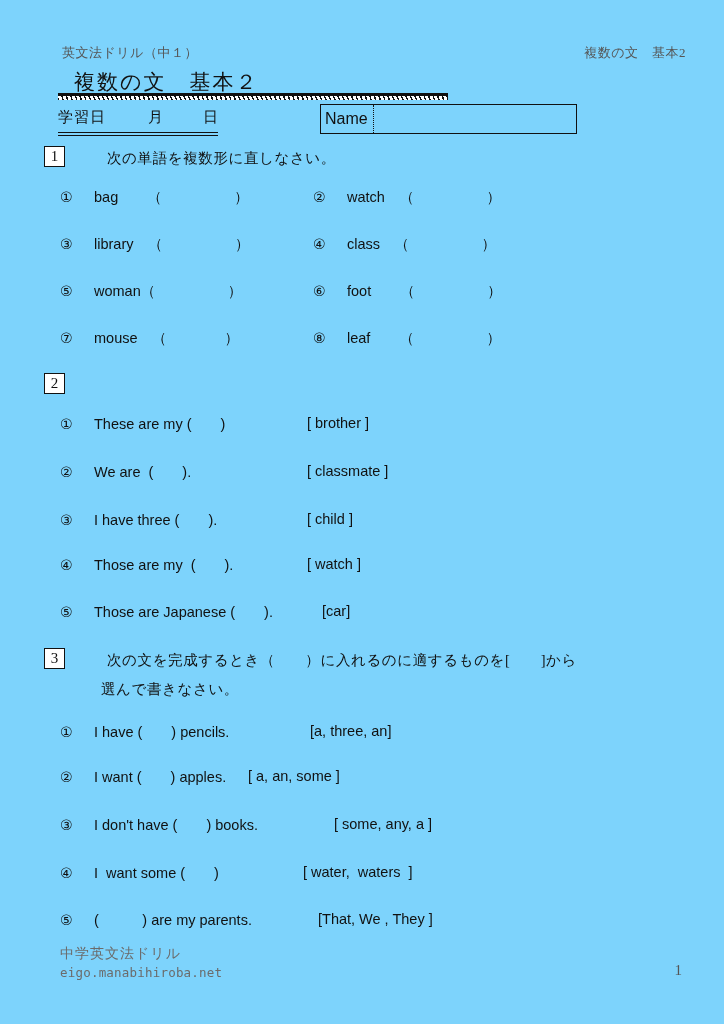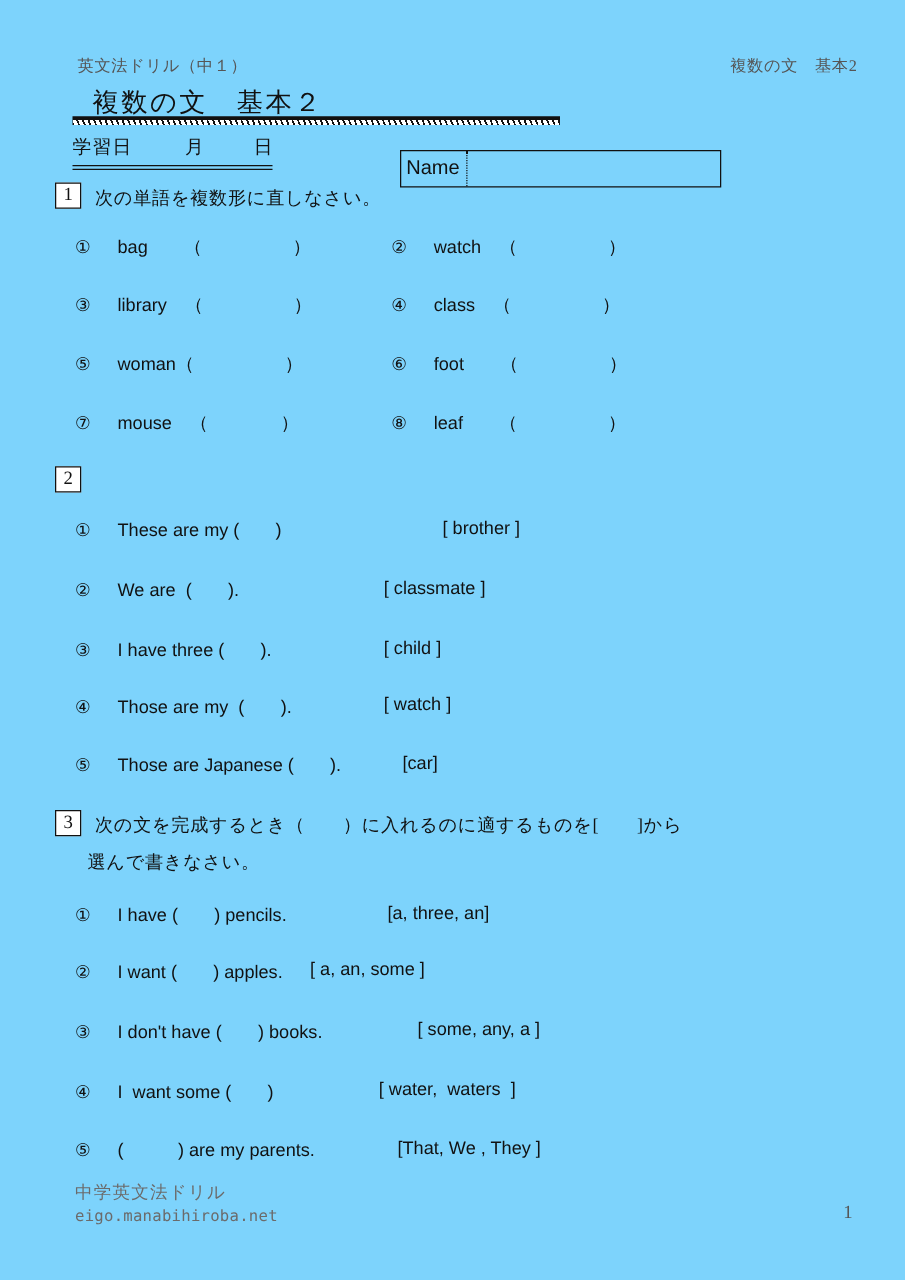--- a/index.html
+++ b/index.html
@@ -109,21 +109,20 @@
   .namebox {
     position: absolute;
     left: 320px;
     top: 104px;
     width: 257px;
     height: 30px;
     border: 1.4px solid #111111;
     box-sizing: border-box;
     display: flex;
     align-items: center;
-    margin-top: 16px;
   }
   .namebox .nm-label {
     width: 52px;
     padding-left: 4px;
     font-size: 16px;
     color: #111111;
     box-sizing: border-box;
   }
   .namebox .nm-div {
     width: 0;
@@ -149,20 +148,21 @@
     color: #111111;
     background: #ffffff;
   }
   .sec-instr {
     position: absolute;
     font-family: "Liberation Serif", "DejaVu Serif", serif;
     font-size: 14.5px;
     color: #111111;
     letter-spacing: 0.6px;
     white-space: pre;
+    margin-left: 31px;
   }
 
   
   .item {
     position: absolute;
     font-size: 14.5px;
     color: #111111;
     white-space: pre;
     display: flex;
     align-items: baseline;
@@ -273,21 +273,21 @@
     <span class="num">⑧</span>
     <span class="body">leaf　　（　　　　　）</span>
   </div>
 
   <div class="sec-num" style="left:44px; top:373px;">2</div>
 
   <div class="item" style="left:60px; top:415px;">
     <span class="num">①</span>
     <span class="body">These are my (　　)</span>
   </div>
-  <div class="item" style="left:307px; top:415px;margin-left:47px;">
+  <div class="item" style="left:307px; top:415px;">
     <span class="body">[ brother ]</span>
   </div>
 
   <div class="item" style="left:60px; top:463px;">
     <span class="num">②</span>
     <span class="body">We are  (　　).</span>
   </div>
   <div class="item" style="left:307px; top:463px;">
     <span class="body">[ classmate ]</span>
   </div>

